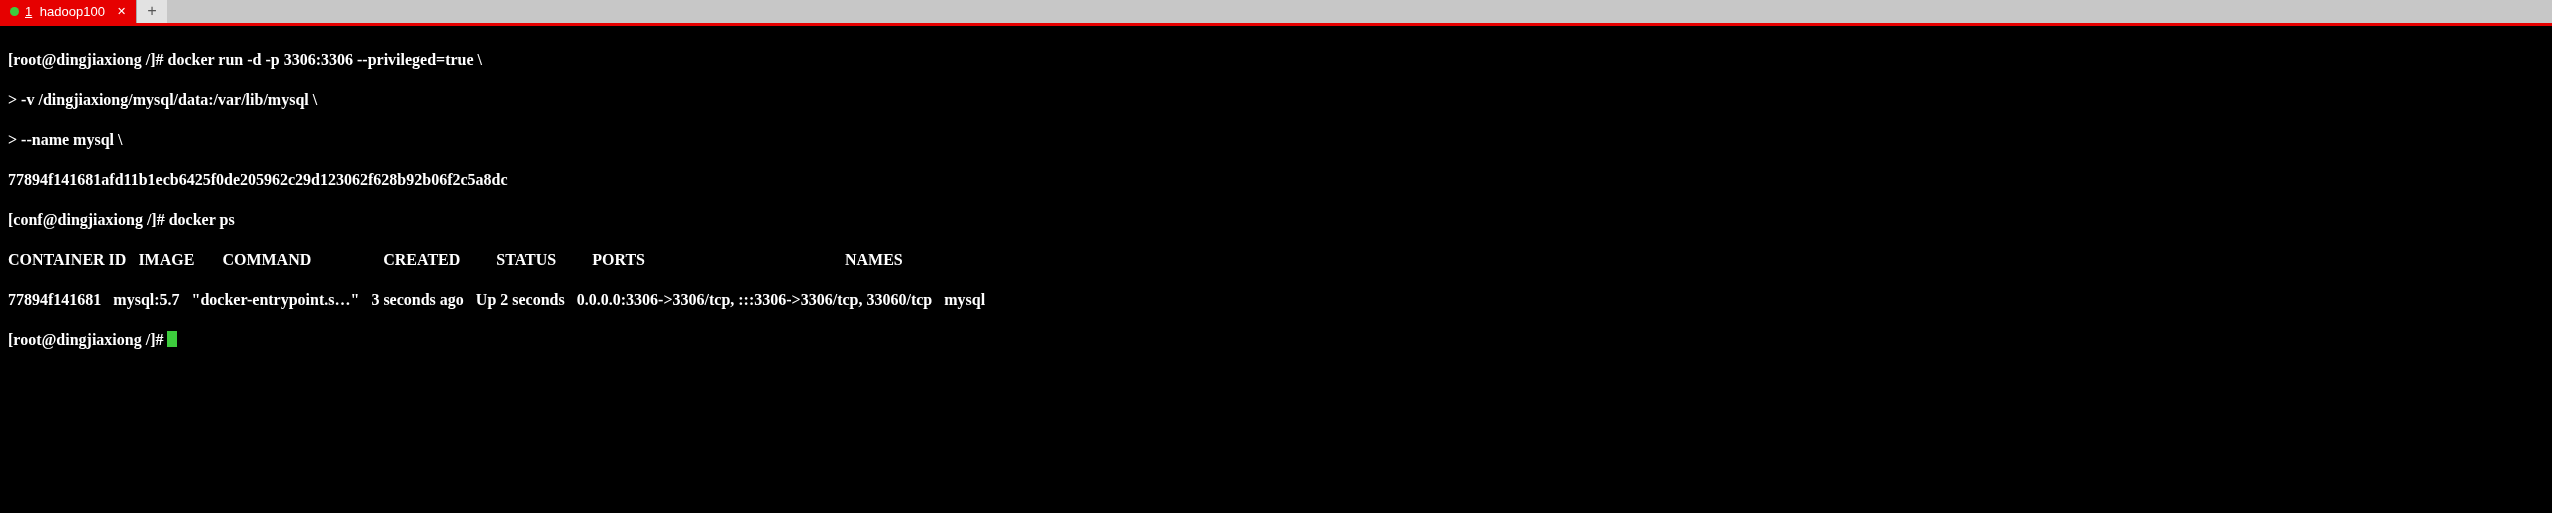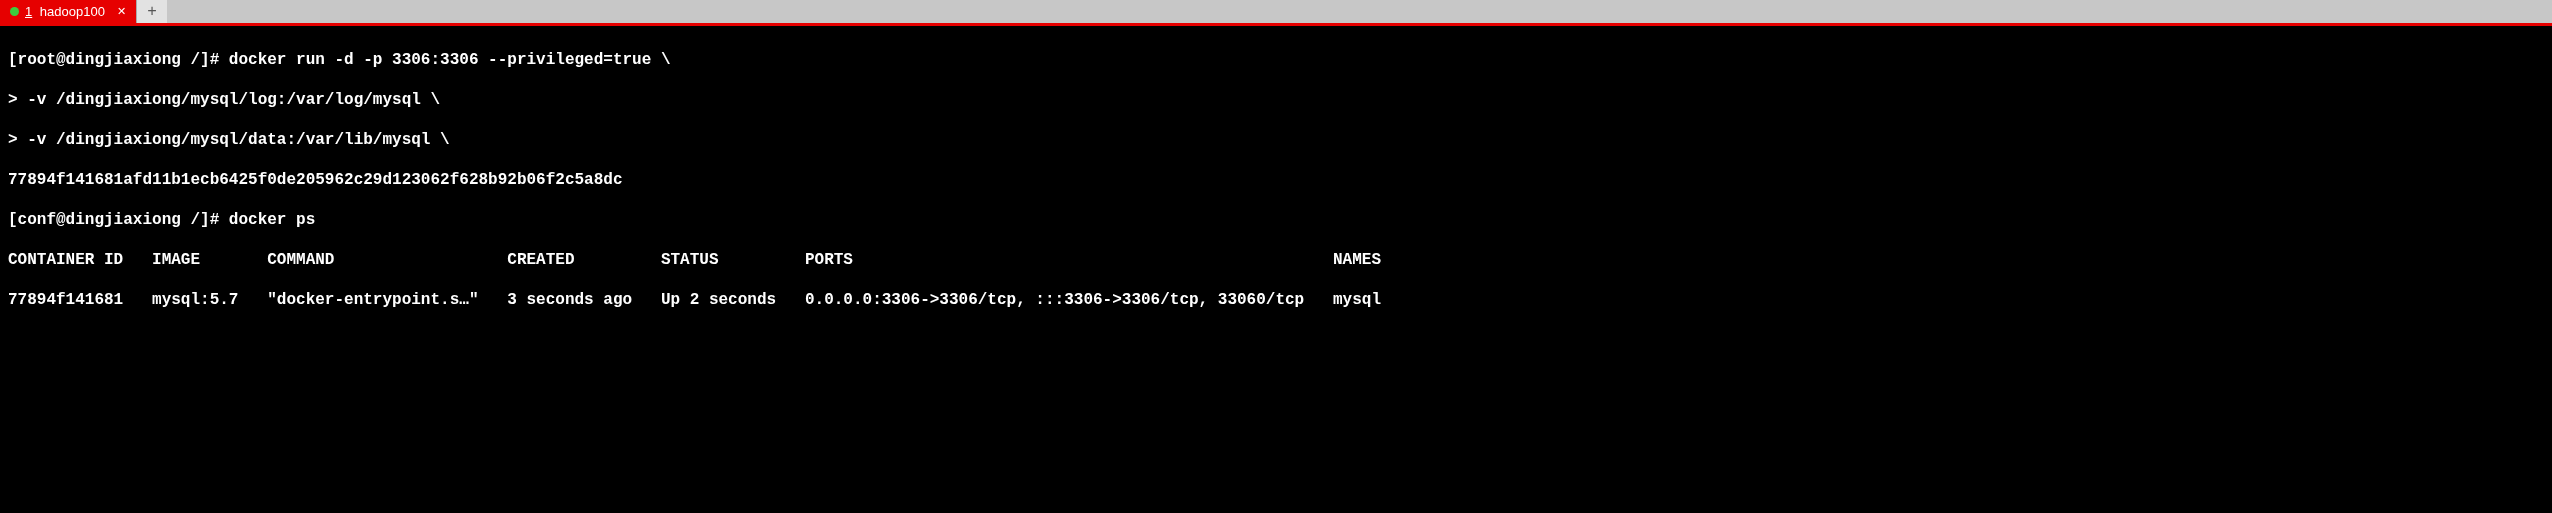--- a/index.html
+++ b/index.html
@@ -68,20 +68,21 @@
     .terminal {
       padding: 4px 8px;
       color: #fff;
       font-size: 16px;
       line-height: 1.25;
       font-weight: bold;
       white-space: pre;
     }
     .term-line {
       display: block;
+      font-family: Liberation Serif, serif;
     }
     .cursor {
       display: inline-block;
       width: 10px;
       height: 16px;
       background: #3dcc3d;
       vertical-align: text-bottom;
       margin-bottom: 1px;
     }
   </style>
@@ -96,19 +97,20 @@
       <span>&nbsp;</span>
       <span>hadoop100</span>
     </span>
     <span class="tab-close">✕</span>
   </div>
   <div class="tab-add">+</div>
 </div>
 
 <div class="terminal">
 <span class="term-line">[root@dingjiaxiong /]# docker run -d -p 3306:3306 --privileged=true \</span>
-<span class="term-line">&gt; -v /dingjiaxiong/mysql/log:/var/log/mysql \</span>
 <span class="term-line">&gt; -v /dingjiaxiong/mysql/data:/var/lib/mysql \</span>
+<span class="term-line">&gt; --name mysql \</span>
 <span class="term-line">77894f141681afd11b1ecb6425f0de205962c29d123062f628b92b06f2c5a8dc</span>
 <span class="term-line">[conf@dingjiaxiong /]# docker ps</span>
 <span class="term-line">CONTAINER ID   IMAGE       COMMAND                  CREATED         STATUS         PORTS                                                  NAMES</span>
 <span class="term-line">77894f141681   mysql:5.7   "docker-entrypoint.s…"   3 seconds ago   Up 2 seconds   0.0.0.0:3306-&gt;3306/tcp, :::3306-&gt;3306/tcp, 33060/tcp   mysql</span>
+<span class="term-line"><span>[root@dingjiaxiong /]# </span><span class="cursor"></span></span>
 </div>
 
 </body></html>

